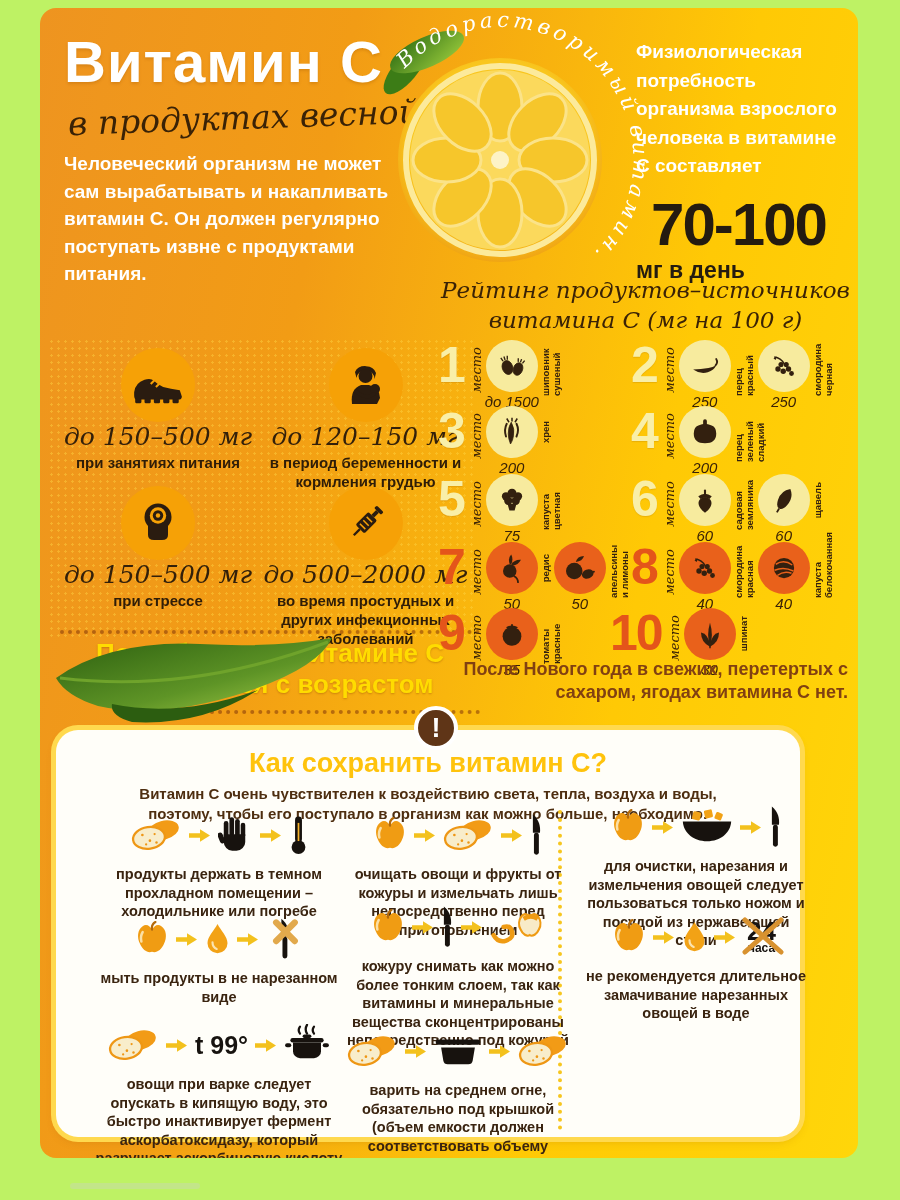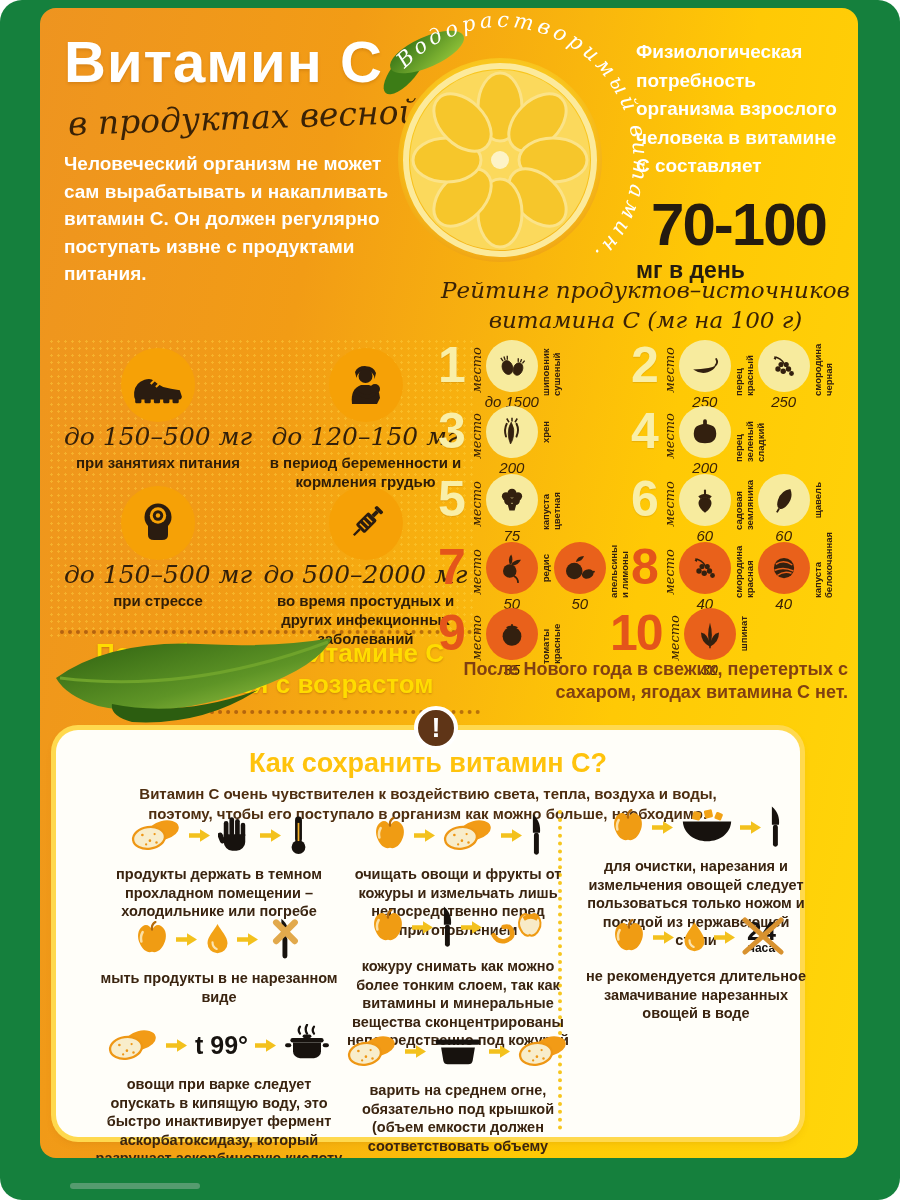--- a/index.html
+++ b/index.html
@@ -1,17 +1,17 @@
 <!DOCTYPE html>
 <html><head>
 <meta charset="utf-8">
 <style>
   html,body{margin:0;padding:0;background:#ffffff;}
-  .page{position:relative;width:900px;height:1200px;background:#15803d;overflow:hidden;
-        font-family:"Liberation Sans",sans-serif;border-radius:22px;}
+  .page{position:relative;width:900px;height:1200px;background:#bef264;overflow:hidden;
+        font-family:"Liberation Sans",sans-serif;}
   .poster{position:absolute;left:40px;top:8px;width:818px;height:1150px;border-radius:16px;
           background:linear-gradient(102deg,#EE9420 0%,#F29C15 30%,#F9B60D 52%,#FFC905 68%,#FFD60A 100%);
           overflow:hidden;}
   
   .title{position:absolute;left:24px;top:20px;font-size:58px;font-weight:800;color:#ffffff;
          letter-spacing:1px;text-shadow:0 2px 3px rgba(150,80,0,.25);}
   .subtitle{position:absolute;left:28px;top:90px;font-family:"DejaVu Serif",serif;font-style:italic;
             font-size:33px;color:#3A2206;transform:rotate(-2deg);}
   .intro{position:absolute;left:24px;top:142px;width:342px;font-size:19px;font-weight:700;
          color:#ffffff;line-height:1.45;}

